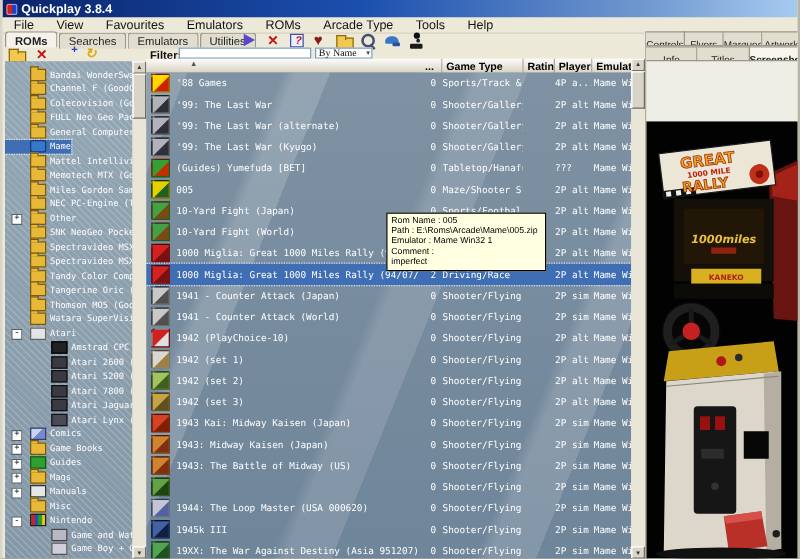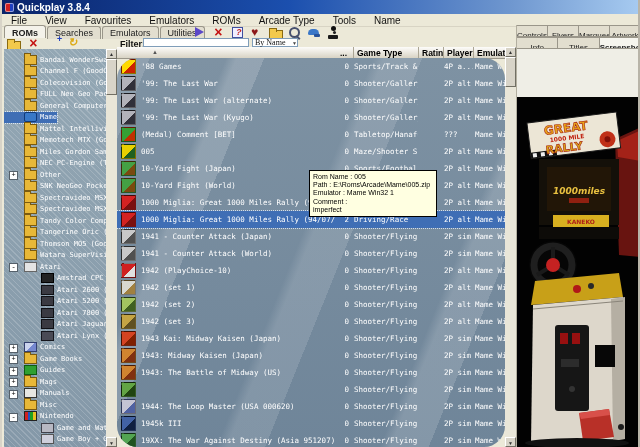--- a/index.html
+++ b/index.html
@@ -85,21 +85,21 @@
   
   .lheader{position:absolute;left:115px;top:47px;width:388px;height:11px;background:linear-gradient(#fdfcfa,#d8d3c4);
     border-bottom:1px solid #9a968a;font-size:8.5px;font-weight:bold;color:#000;}
   .hcell{position:absolute;top:0;height:11px;border-right:1px solid #aaa594;box-sizing:border-box;
     padding:1px 0 0 3px;white-space:nowrap;overflow:hidden;background:linear-gradient(#fdfcfa,#d8d3c4);}
   .h-name{left:0;width:220px;} .h-dots{left:220px;width:17px;} .h-type{left:237px;width:65px;}
   .h-rating{left:302px;width:25px;} .h-players{left:327px;width:30px;} .h-emu{left:357px;width:31px;border-right:none;}
   .sortarrow{font-size:6px;color:#555;margin-left:4px;}
   .rows{position:absolute;left:115px;top:58px;width:388px;height:389px;overflow:hidden;
     background:linear-gradient(112deg,rgba(255,255,255,.14) 0 6%,rgba(255,255,255,0) 6% 20%,rgba(255,255,255,.17) 22% 27%,rgba(255,255,255,0) 27% 47%,rgba(255,255,255,.13) 49% 56%,rgba(255,255,255,0) 56% 77%,rgba(255,255,255,.15) 79% 86%,rgba(255,255,255,0) 86%),
-               linear-gradient(#7e92a3,#6f8599);border-radius:21px;}
+               linear-gradient(#7e92a3,#6f8599);}
   .lrow{position:relative;height:17px;font-family:"DejaVu Sans Mono", monospace;font-size:7.5px;color:#fff;white-space:nowrap;}
   .lrow.sel{background:#3f6eb5;outline:1px dotted #cfdcf0;}
   .ricon{position:absolute;left:4px;top:1px;width:15px;height:15px;border:1px solid rgba(0,0,0,.45);
     background:linear-gradient(135deg,var(--c1,#999) 0 55%,var(--c2,#444) 55%);box-sizing:border-box;}
   .c-name{position:absolute;left:24px;top:4px;max-width:195px;overflow:hidden;}
   .c-num{position:absolute;left:214px;top:4px;width:18px;text-align:right;}
   .c-type{position:absolute;left:237px;top:4px;max-width:64px;overflow:hidden;}
   .c-rating{position:absolute;left:303px;top:4px;width:22px;overflow:hidden;}
   .c-players{position:absolute;left:327px;top:4px;max-width:29px;overflow:hidden;}
   .c-emu{position:absolute;left:358px;top:4px;width:30px;overflow:hidden;}
@@ -127,21 +127,21 @@
 
   <div class="menubar">
 
   <span class="mitem">File</span>
       <span class="mitem">View</span>
       <span class="mitem">Favourites</span>
       <span class="mitem">Emulators</span>
       <span class="mitem">ROMs</span>
       <span class="mitem">Arcade Type</span>
       <span class="mitem">Tools</span>
-      <span class="mitem">Name</span>
+      <span class="mitem">Help</span>
     </div>
 
   <div class="tabsrow">
     <div class="tabstrip">
 
     <span class="ltab active">ROMs</span>
         <span class="ltab">Searches</span>
         <span class="ltab">Emulators</span>
         <span class="ltab">Utilities</span>
       </div>
@@ -457,21 +457,21 @@
         <span class="c-name">'99: The Last War (Kyugo)</span>
         <span class="c-num">0</span>
         <span class="c-type">Shooter/Gallery</span>
         <span class="c-rating"></span>
         <span class="c-players">2P alt</span>
         <span class="c-emu">Mame Win</span>
       </div>
 
       <div class="lrow" style="--c1: #34a034; --c2: #c03000;">
         <span class="ricon"></span>
-        <span class="c-name">(Medal) Comment [BET]</span>
+        <span class="c-name">(Guides) Yumefuda [BET]</span>
         <span class="c-num">0</span>
         <span class="c-type">Tabletop/Hanafuda</span>
         <span class="c-rating"></span>
         <span class="c-players">???</span>
         <span class="c-emu">Mame Win</span>
       </div>
 
       <div class="lrow" style="--c1: #e8d000; --c2: #206020;">
         <span class="ricon"></span>
         <span class="c-name">005</span>

